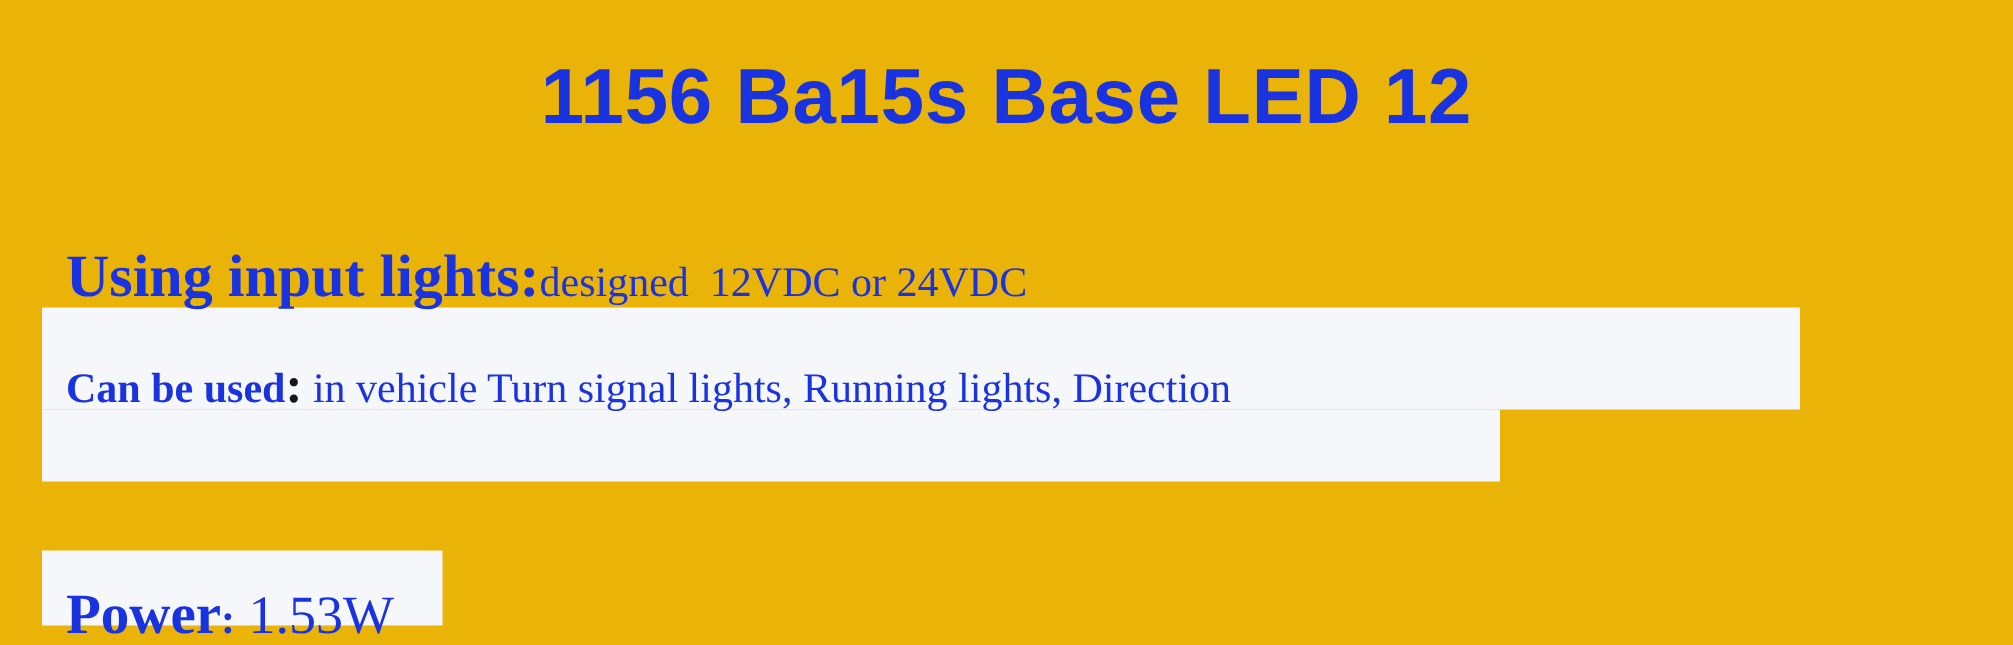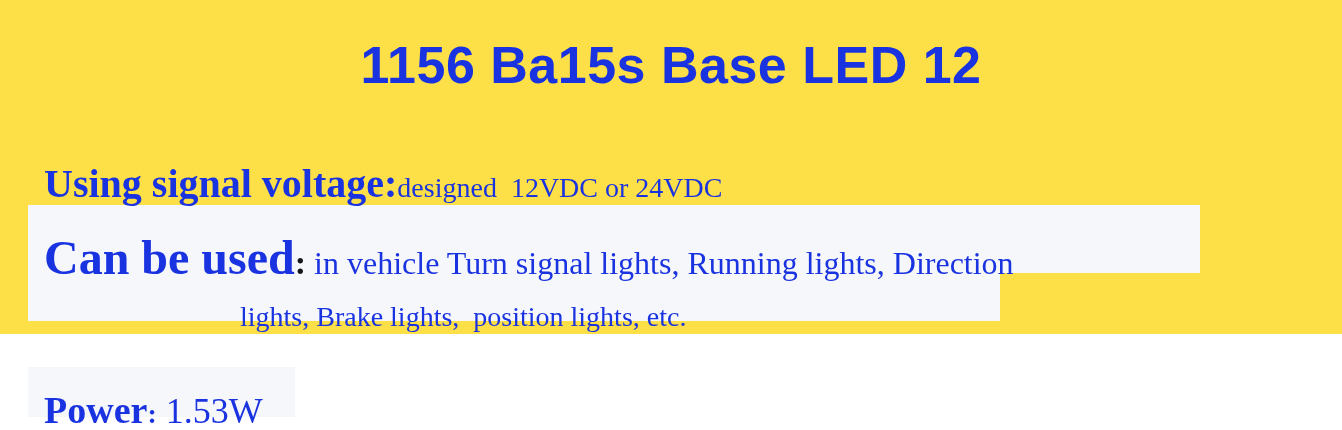--- a/index.html
+++ b/index.html
@@ -11,22 +11,22 @@
     width: 1342px;
     height: 430px;
     overflow: hidden;
     font-family: "Liberation Serif", serif;
     -webkit-font-smoothing: antialiased;
   }
 
   #spec-sheet {
     position: relative;
     width: 1342px;
-    height: 334px;
-    background: #fde047;
+    height: 430px;
+    background: #eab308;
   }
 
   
   .title-row {
     position: absolute;
     left: 0;
     top: 36px;
     width: 1342px;
     text-align: center;
   }
@@ -78,23 +78,23 @@
   }
   #band-usage-a { left: 28px; top: 205px;  width: 1172px; height: 68px; }
   #band-usage-b { left: 28px; top: 273px;  width: 972px;  height: 48px; }
   #band-power   { left: 28px; top: 367px;  width: 267px;  height: 50px; }
 
   
   #row-usage-1 {
     left: 28px;
     top: 216px;
   }
-  #row-usage-1 .lead   { font-size: 48px; line-height: 48px; }
+  #row-usage-1 .lead   { font-size: 28px; line-height: 48px; }
   #row-usage-1 .colon-dark { font-size: 34px; line-height: 48px; }
-  #row-usage-1 .detail { font-size: 32px; line-height: 48px; }
+  #row-usage-1 .detail { font-size: 28px; line-height: 48px; }
 
   
   #row-usage-2 {
     left: 224px;
     top: 279px;
   }
   #row-usage-2 .detail { font-size: 28px; line-height: 40px; }
 
   
   #row-power {
@@ -112,28 +112,25 @@
 
   <div class="title-row">
     <span class="product-title">1156 Ba15s Base LED 12</span>
   </div>
 
   <div class="band" id="band-usage-a"></div>
   <div class="band" id="band-usage-b"></div>
   <div class="band" id="band-power"></div>
 
   <div class="spec-line" id="row-voltage">
-    <span class="lead">Using signal voltage:</span><span class="detail">designed  12VDC or 24VDC</span>
+    <span class="lead">Using input lights:</span><span class="detail">designed  12VDC or 24VDC</span>
   </div>
 
   <div class="spec-line" id="row-usage-1">
     <span class="lead">Can be used</span><span class="colon-dark">:</span><span class="detail"> in vehicle Turn signal lights, Running lights, Direction</span>
   </div>
 
-  <div class="spec-line" id="row-usage-2">
-    <span class="detail">lights, Brake lights,  position lights, etc.</span>
-  </div>
 
   <div class="spec-line" id="row-power">
     <span class="lead">Power</span><span class="colon-dark">:</span><span class="detail"> 1.53W</span>
   </div>
 
 </div>
 
 </body></html>

